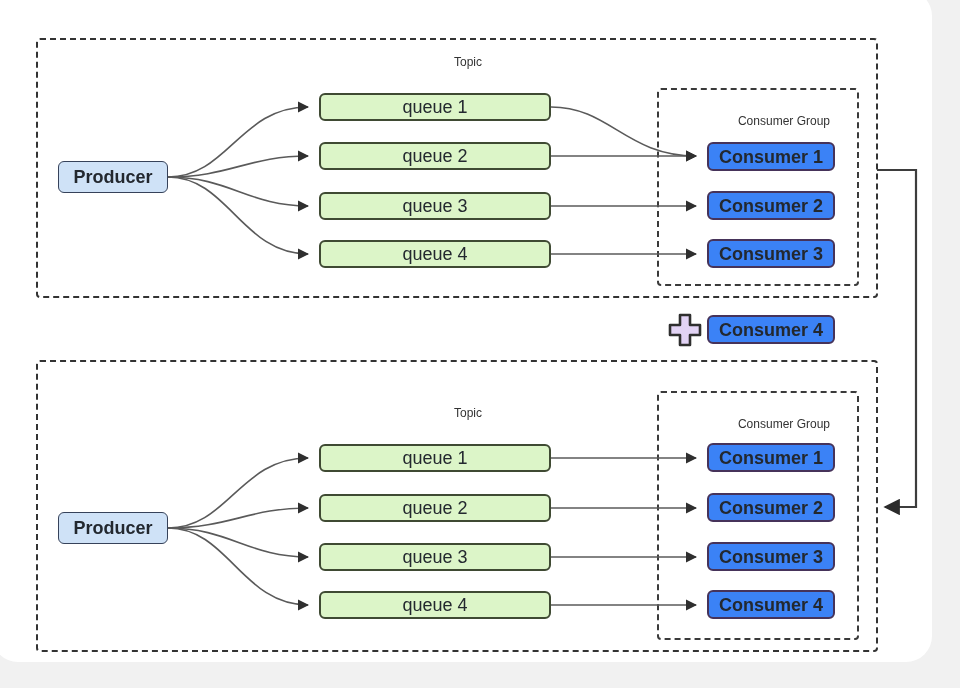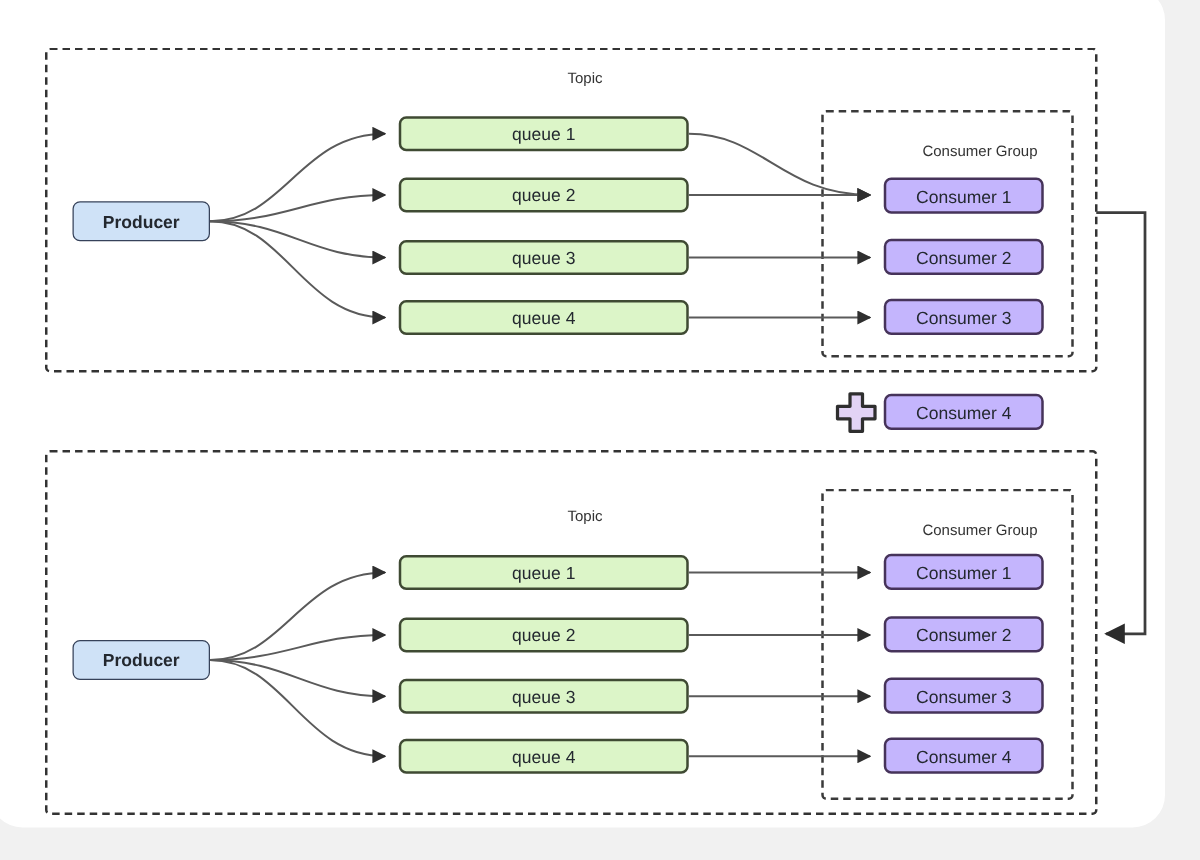--- a/index.html
+++ b/index.html
@@ -54,39 +54,40 @@
     text-align: right;
   }
   
   .node {
     position: absolute;
     box-sizing: border-box;
     display: flex;
     align-items: center;
     justify-content: center;
     border-radius: 6px;
-    font-size: 14px;
+    font-size: 18px;
     line-height: 1;
     white-space: nowrap;
   }
   .node-producer {
     background: #cfe2f7;
     border: 1.8px solid #36425a;
     color: #23282f;
     font-weight: bold;
   }
   .node-queue {
     background: #dcf5c8;
     border: 2px solid #3f4a33;
     color: #23282f;
   }
   .node-consumer {
-    background: #c4b5fd;
+    background: #3b82f6;
     border: 2px solid #46335a;
     color: #23282f;
+    font-weight: bold;
   }
   
   #edges {
     position: absolute;
     left: 0;
     top: 0;
     width: 960px;
     height: 688px;
     pointer-events: none;
   }

